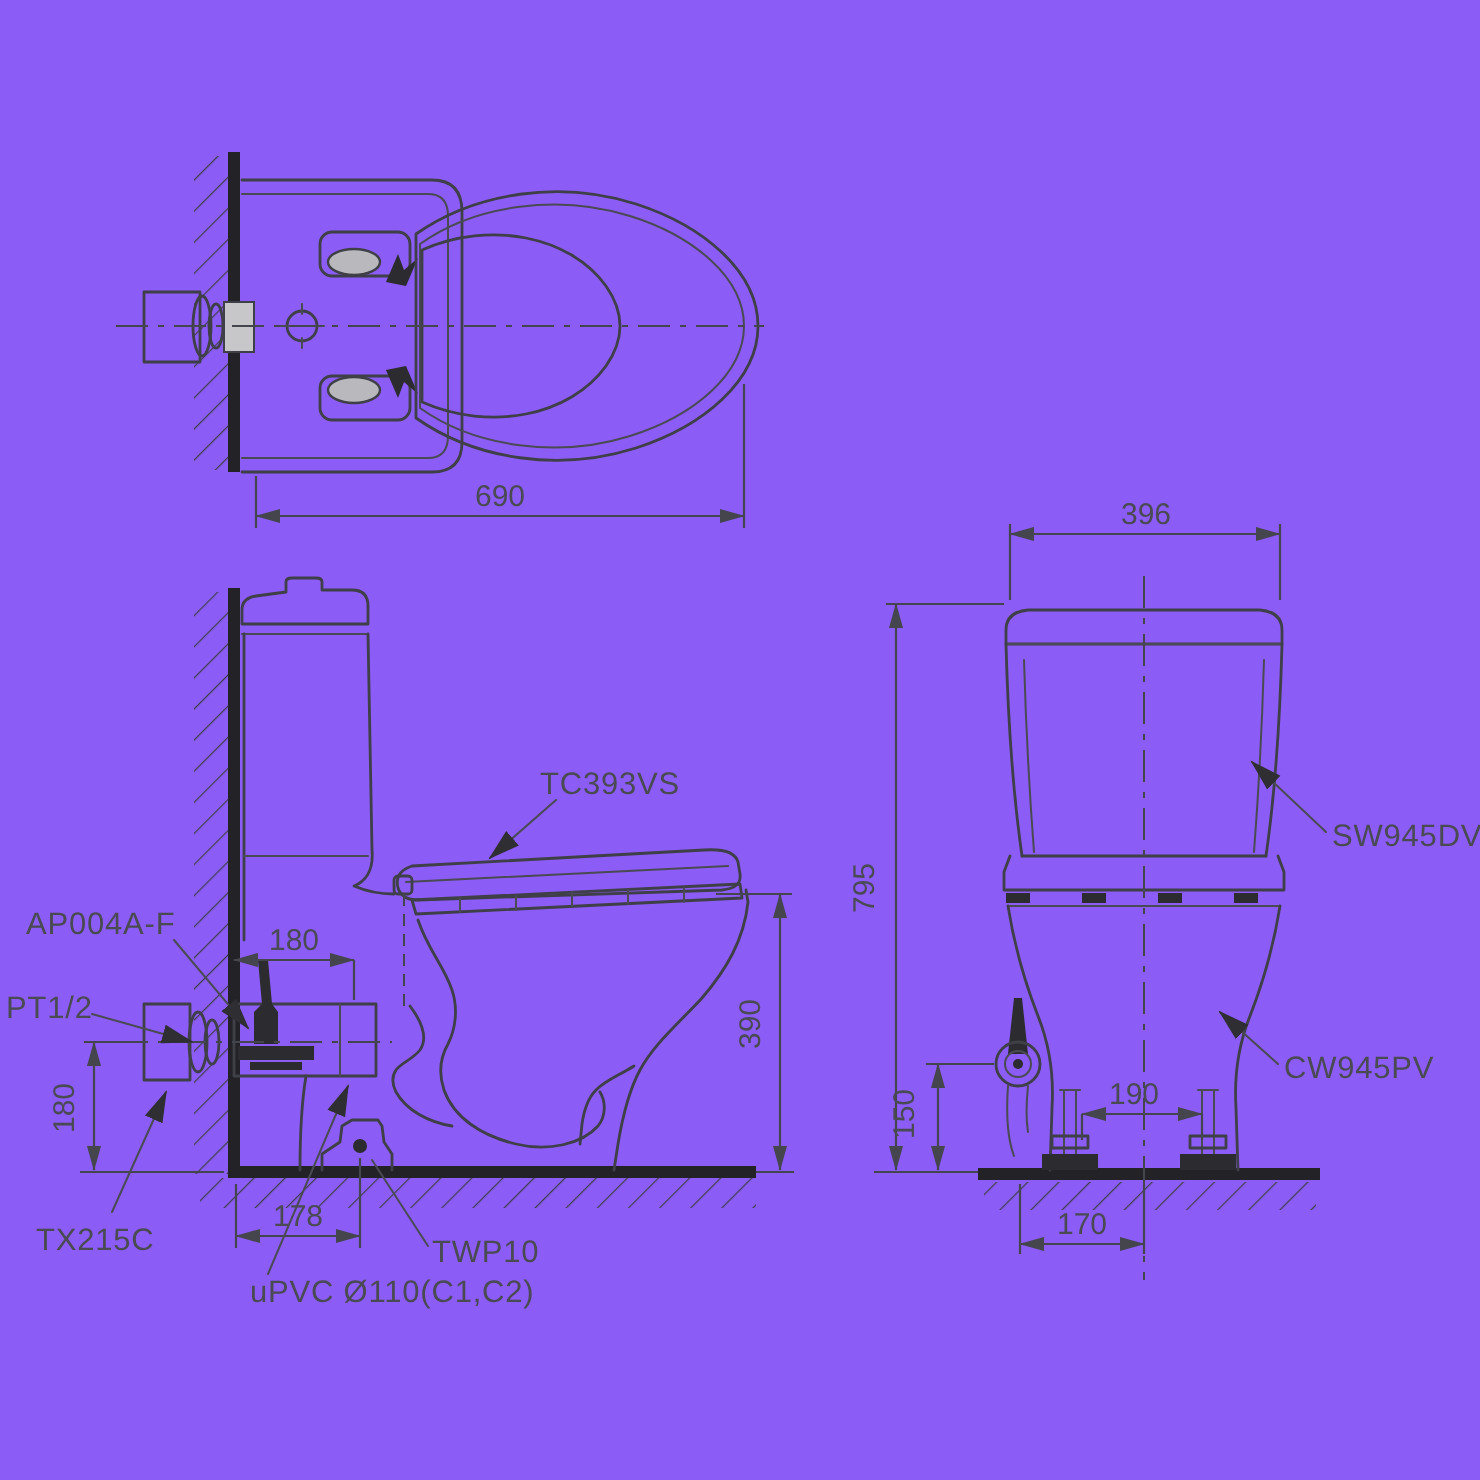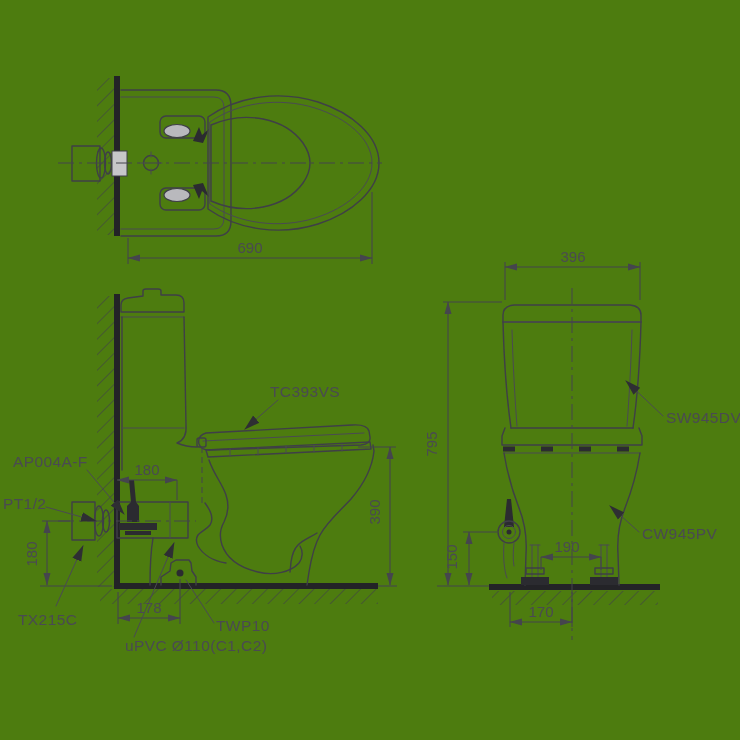--- a/index.html
+++ b/index.html
@@ -1,16 +1,16 @@
 <!DOCTYPE html>
 <html><head>
 <meta charset="utf-8">
 <style>
   html,body{margin:0;padding:0;background:#f2f2f2;}
-  .stage{width:740px;height:740px;background:#4d7c0f;position:relative;overflow:hidden;}
+  .stage{width:740px;height:740px;background:#8b5cf6;position:relative;overflow:hidden;}
   svg{display:block;}
   .ln{fill:none;stroke:#3f3f47;stroke-width:1.4;stroke-linecap:round;stroke-linejoin:round;}
   .fine{fill:none;stroke:#4a4a52;stroke-width:1;stroke-linecap:round;stroke-linejoin:round;}
   .thick{fill:none;stroke:#232327;stroke-width:6;stroke-linecap:butt;}
   .cl{fill:none;stroke:#45454d;stroke-width:1;stroke-dasharray:16 5 3 5;}
   .dsh{fill:none;stroke:#45454d;stroke-width:1;stroke-dasharray:6 4;}
   .dim{fill:none;stroke:#45454d;stroke-width:1.1;}
   .filldark{fill:#2b2b30;stroke:none;}
   .gray{fill:#c7c7c9;stroke:#3f3f47;stroke-width:1;}
   .wing{fill:#b9b9bd;stroke:#3f3f47;stroke-width:1.2;}

